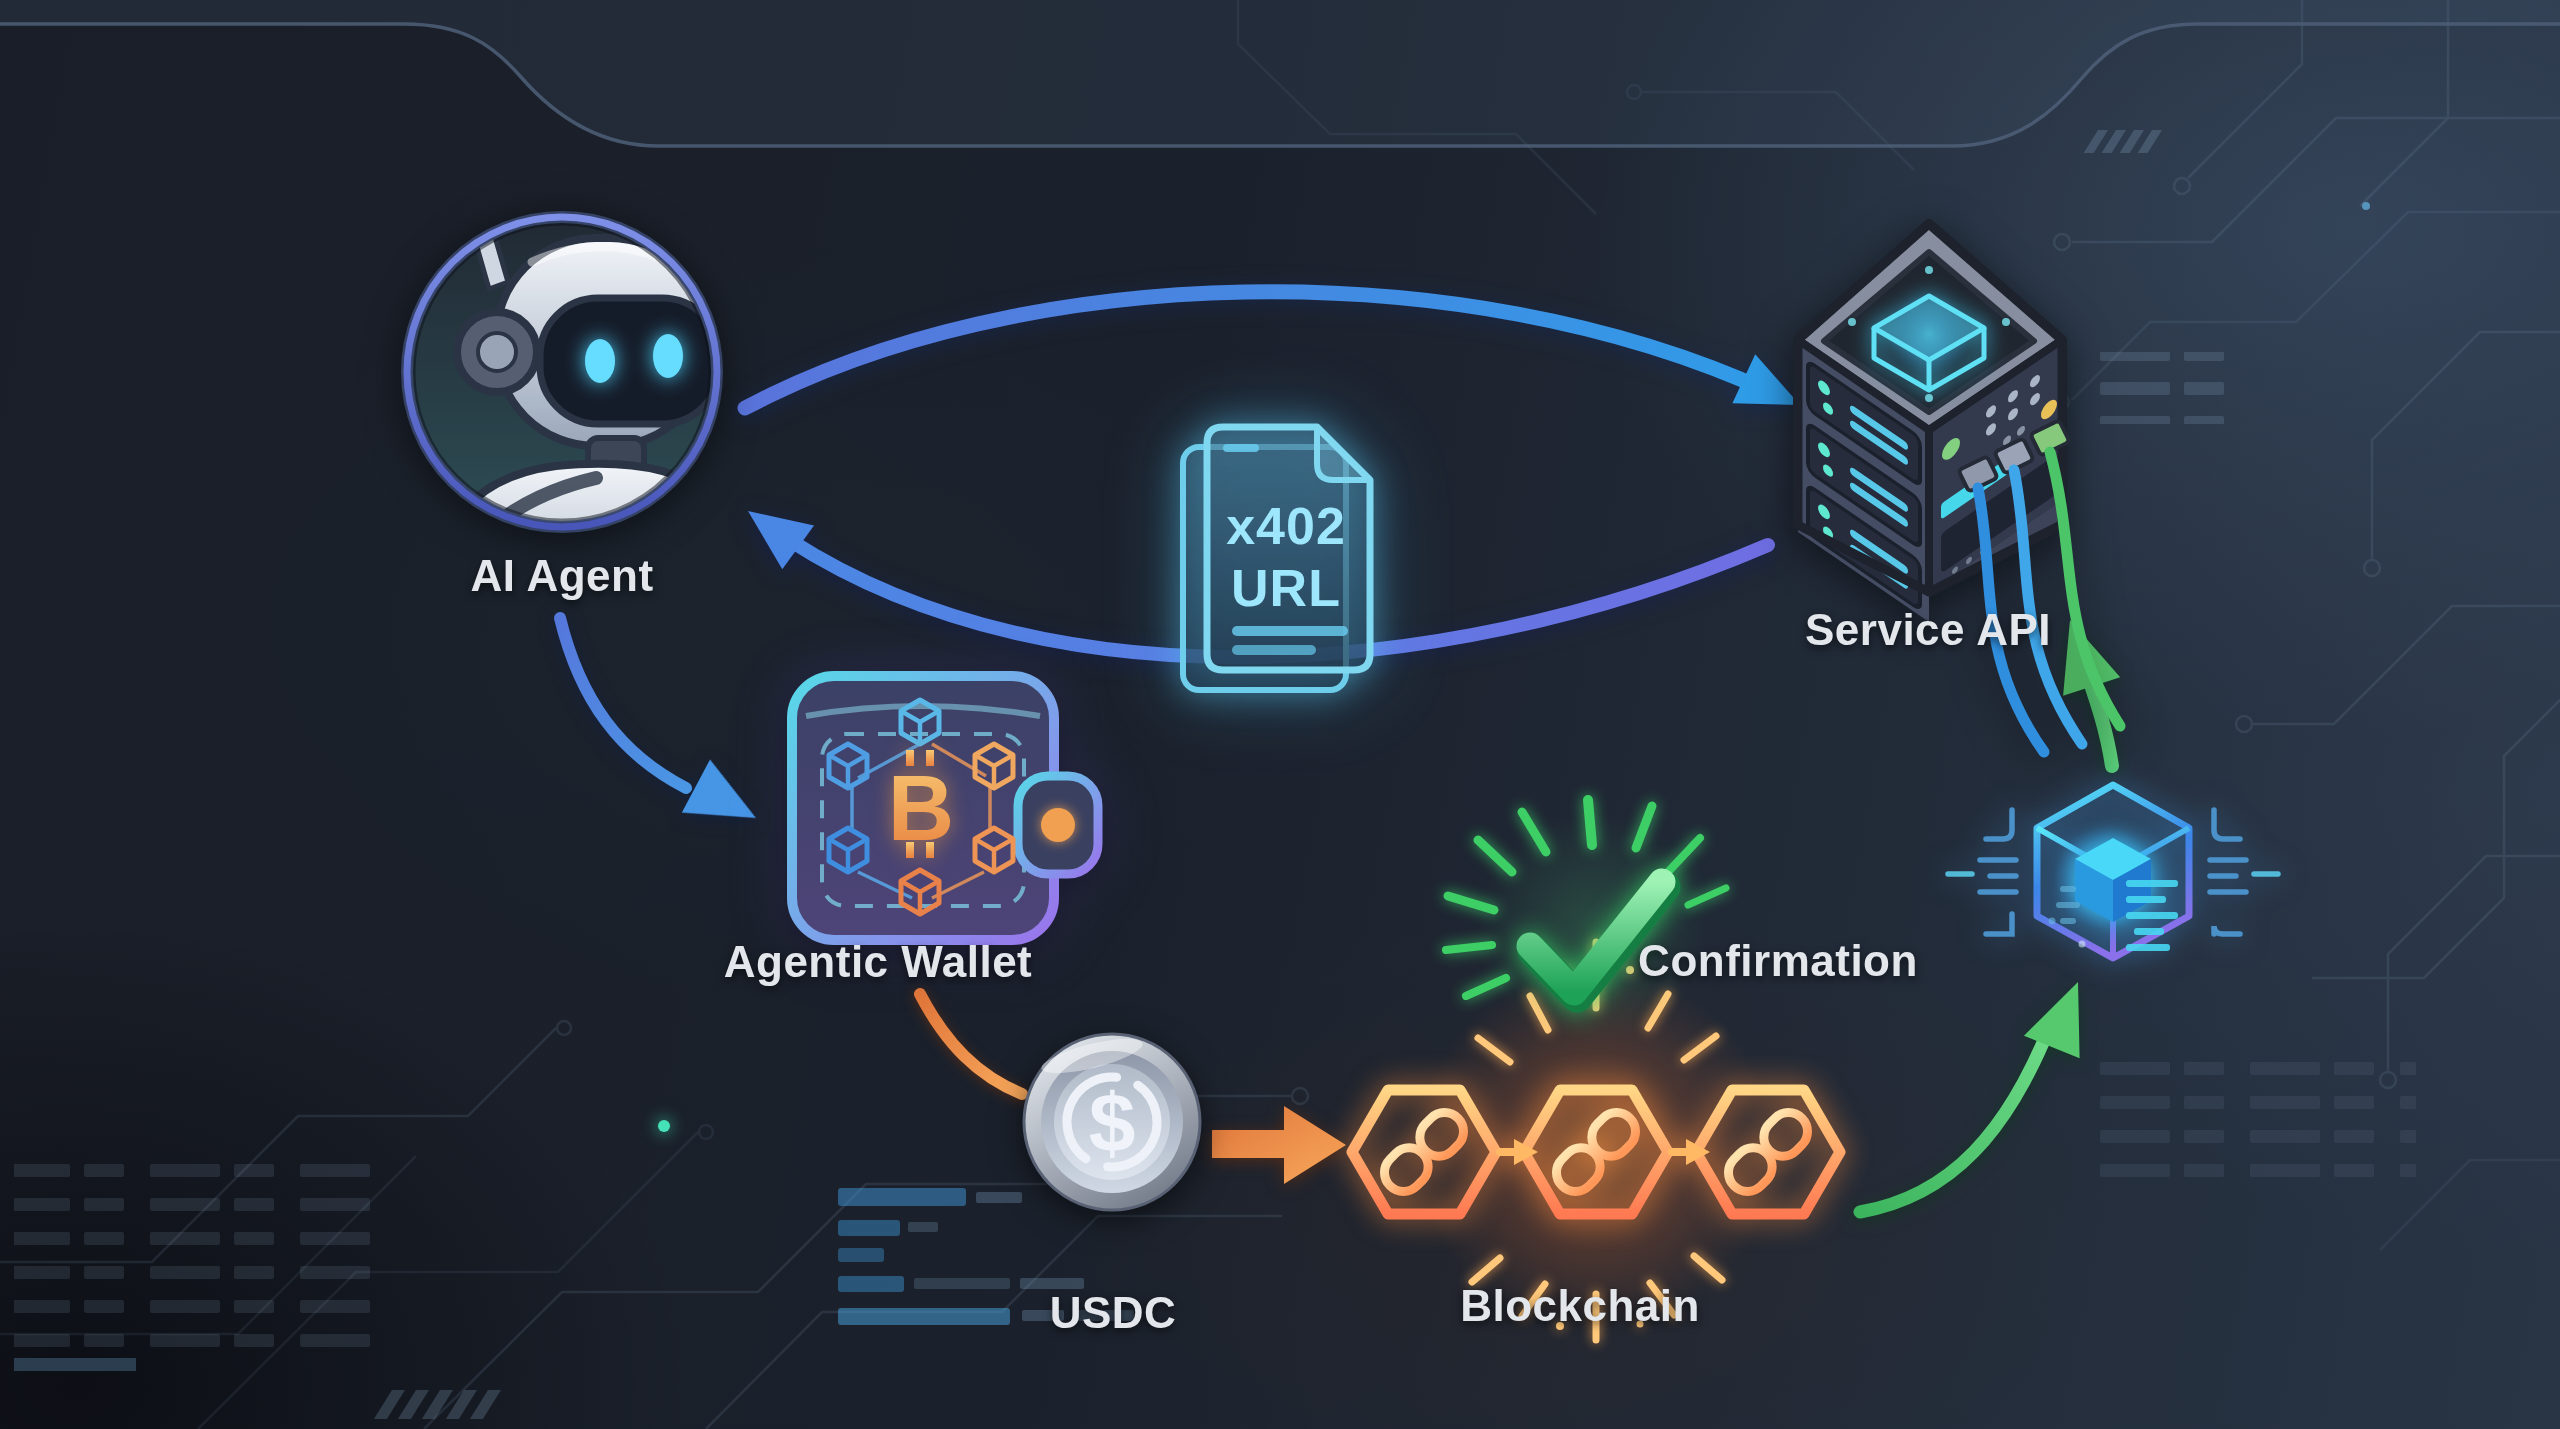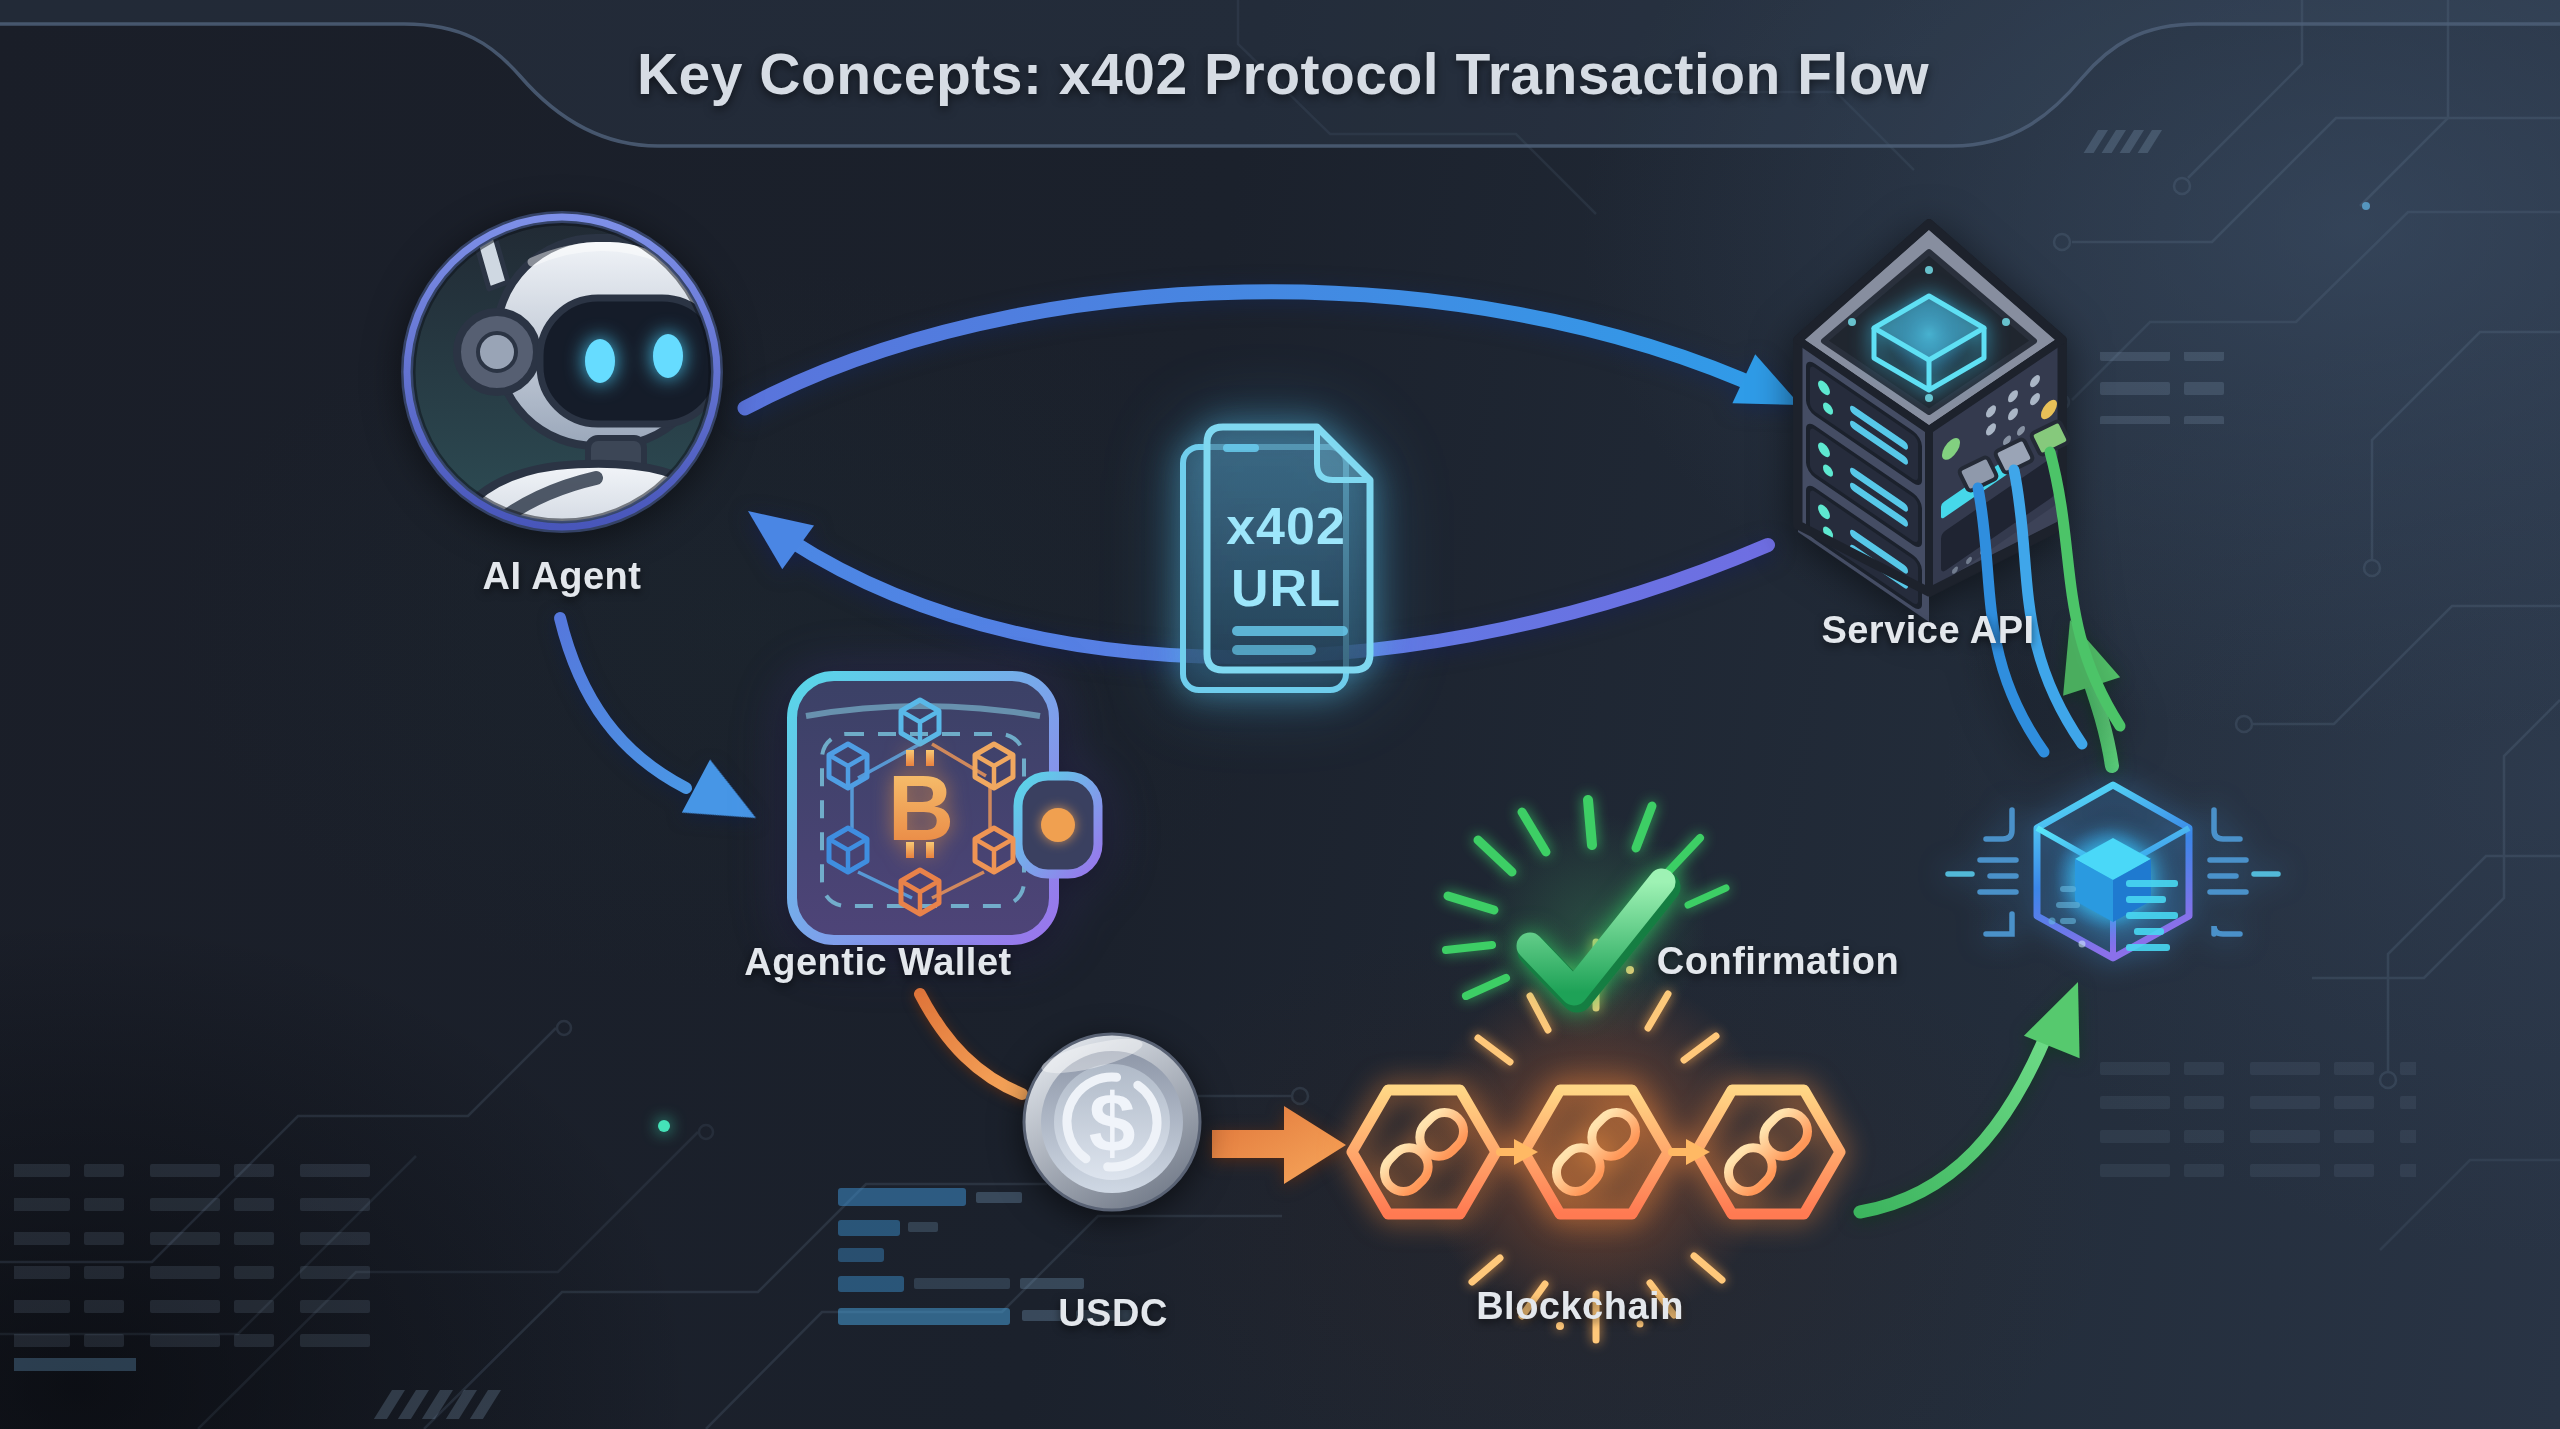--- a/index.html
+++ b/index.html
@@ -10,21 +10,21 @@
       radial-gradient(1250px 820px at 92% 16%, rgba(64,84,110,.55), rgba(64,84,110,0) 62%),
       radial-gradient(1000px 760px at 100% 55%, rgba(56,74,98,.32), transparent 62%),
       radial-gradient(950px 720px at 3% 97%, rgba(3,4,7,.6), transparent 65%),
       radial-gradient(820px 520px at 29% 44%, rgba(30,48,54,.22), transparent 70%),
       radial-gradient(760px 460px at 62% 86%, rgba(58,34,24,.22), transparent 70%),
       linear-gradient(100deg,#1a1e28 0%,#1b212c 45%,#232d3b 78%,#293445 100%);
   }
   svg{position:absolute;left:0;top:0;}
   .lbl{
     position:absolute;transform:translate(-50%,-50%);
-    font-weight:700;font-size:38px;color:#e3e7ec;letter-spacing:.5px;
+    font-weight:700;font-size:44px;color:#e3e7ec;letter-spacing:.5px;
     text-shadow:0 3px 8px rgba(0,0,0,.6);white-space:nowrap;
   }
   .title{font-size:57px;color:#d6dce4;letter-spacing:.5px;text-shadow:0 3px 10px rgba(0,0,0,.55);}
   .doc-text{font-weight:700;font-size:52px;fill:#9de6fb;letter-spacing:1px;}
   .sym{font-weight:700;}
 </style>
 </head>
 <body>
 
 <div id="canvas">
@@ -488,21 +488,20 @@
       <path d="M2214,934 V926 Q2214,934 2223,934 H2240"></path>
       <line x1="2210" y1="860" x2="2246" y2="860"></line>
           <line x1="2210" y1="876" x2="2236" y2="876"></line>
           <line x1="2210" y1="892" x2="2246" y2="892"></line>
       <line x1="1948" y1="874" x2="1972" y2="874" stroke="#58c8e8"></line>
           <line x1="2254" y1="874" x2="2278" y2="874" stroke="#58c8e8"></line>
     </g>
   </g>
 </svg>
 
-<div class="lbl title" style="left:1283px;top:74px">Key Concepts: x402 Protocol Transaction Flow</div>
 <div class="lbl" style="left:562px;top:576px">AI Agent</div>
 <div class="lbl" style="left:1928px;top:630px">Service API</div>
 <div class="lbl" style="left:878px;top:962px">Agentic Wallet</div>
 <div class="lbl" style="left:1113px;top:1313px">USDC</div>
 <div class="lbl" style="left:1580px;top:1306px">Blockchain</div>
 <div class="lbl" style="left:1778px;top:961px">Confirmation</div>
 
 </div>
 
 </body></html>

